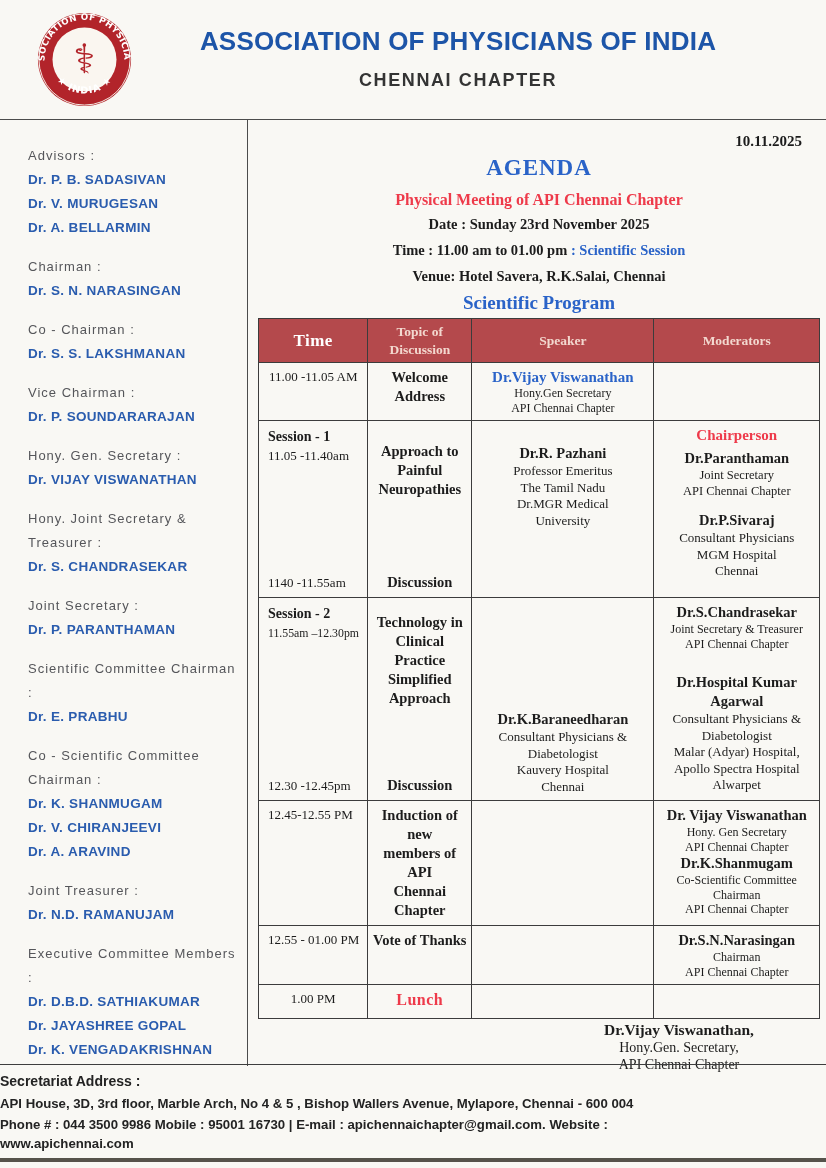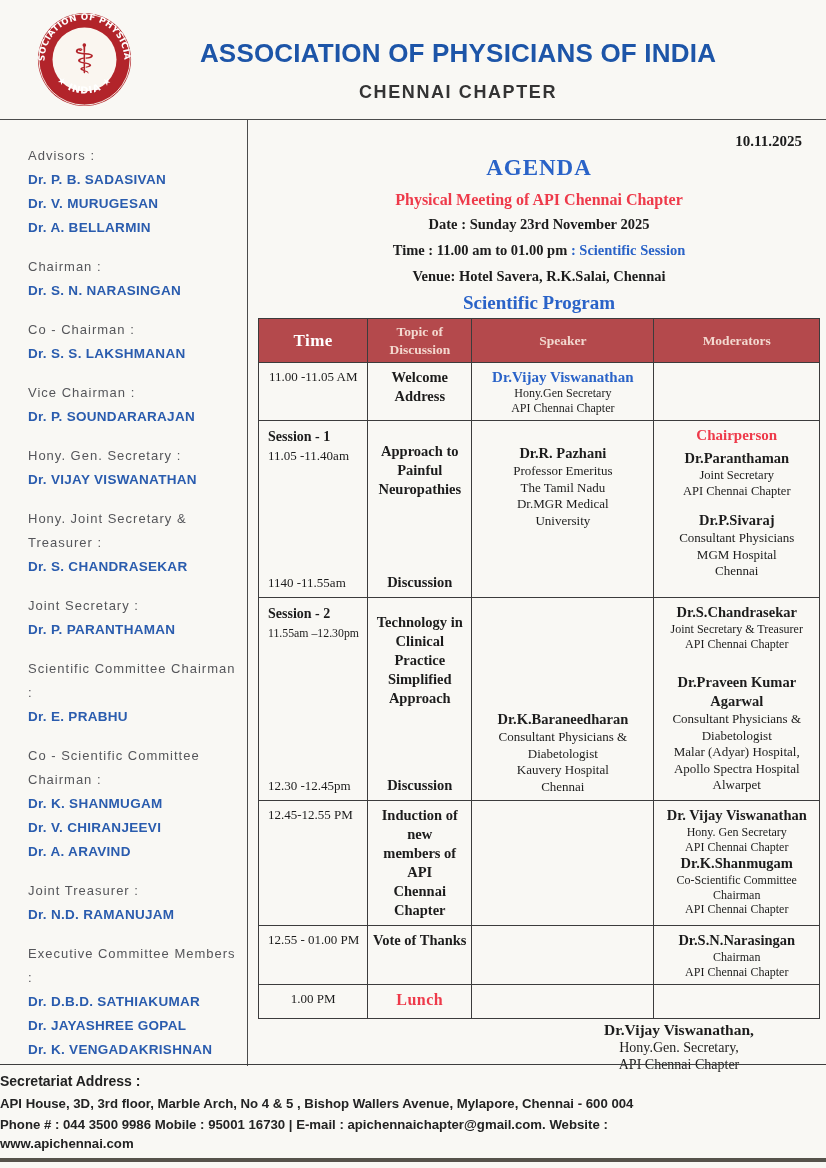--- a/index.html
+++ b/index.html
@@ -2,21 +2,21 @@
 <html><head>
 <meta charset="utf-8">
 <style>
   html,body{margin:0;padding:0;background:#dedcd7;}
   .page{position:relative;width:826px;height:1168px;margin:0 auto;background:#f9f8f4;
         font-family:"Liberation Sans",sans-serif;overflow:hidden;box-sizing:border-box;}
 
   
   .letterhead{position:relative;height:120px;}
   .logo-wrap{position:absolute;left:36px;top:11px;}
-  .titles{padding-top:38px;padding-left:90px;text-align:center;}
+  .titles{padding-top:26px;padding-left:90px;text-align:center;}
   .org-title{font-size:26px;font-weight:bold;color:#1d55a8;letter-spacing:0.2px;}
   .chapter-title{margin-top:13px;font-size:18px;font-weight:bold;color:#343434;letter-spacing:1.6px;}
   .header-rule{position:absolute;left:0;top:119px;width:826px;border-top:1.6px solid #4c4c4c;}
 
   
   .content{display:flex;height:946px;overflow:hidden;}
   .sidebar{width:247px;box-sizing:border-box;padding:24px 4px 0 28px;flex-shrink:0;}
   .sb-group{margin-bottom:15px;}
   .sb-label{color:#55565a;font-size:13px;letter-spacing:1px;line-height:24px;}
   .sb-name{color:#2a5cae;font-weight:bold;font-size:13.5px;letter-spacing:0.3px;line-height:24px;}
@@ -300,21 +300,21 @@
                   </div>
                 </div>
               </td>
               <td>
                 <div class="cellwrap" style="min-height: 192px;">
                   <div class="blk">
                     <div class="l-b">Dr.S.Chandrasekar</div>
                     <div class="l-sm">Joint Secretary &amp; Treasurer</div>
                     <div class="l-sm">API Chennai Chapter</div>
                     <div class="l-gap" style="height: 22px;"></div>
-                    <div class="l-b">Dr.Praveen Kumar</div>
+                    <div class="l-b">Dr.Hospital Kumar</div>
                     <div class="l-b">Agarwal</div>
                     <div class="l-p">Consultant Physicians &amp;</div>
                     <div class="l-p">Diabetologist</div>
                     <div class="l-p">Malar (Adyar) Hospital,</div>
                     <div class="l-p">Apollo Spectra Hospital</div>
                     <div class="l-p">Alwarpet</div>
                   </div>
                 </div>
               </td>
             </tr>

